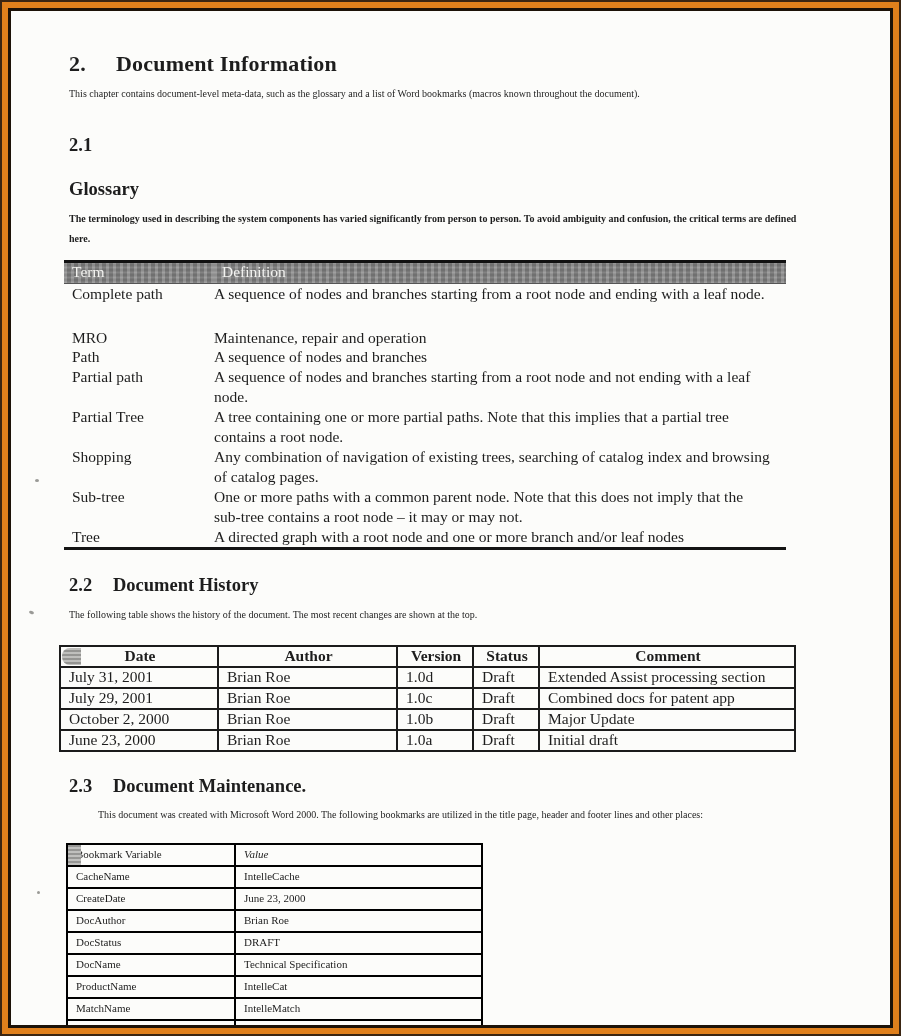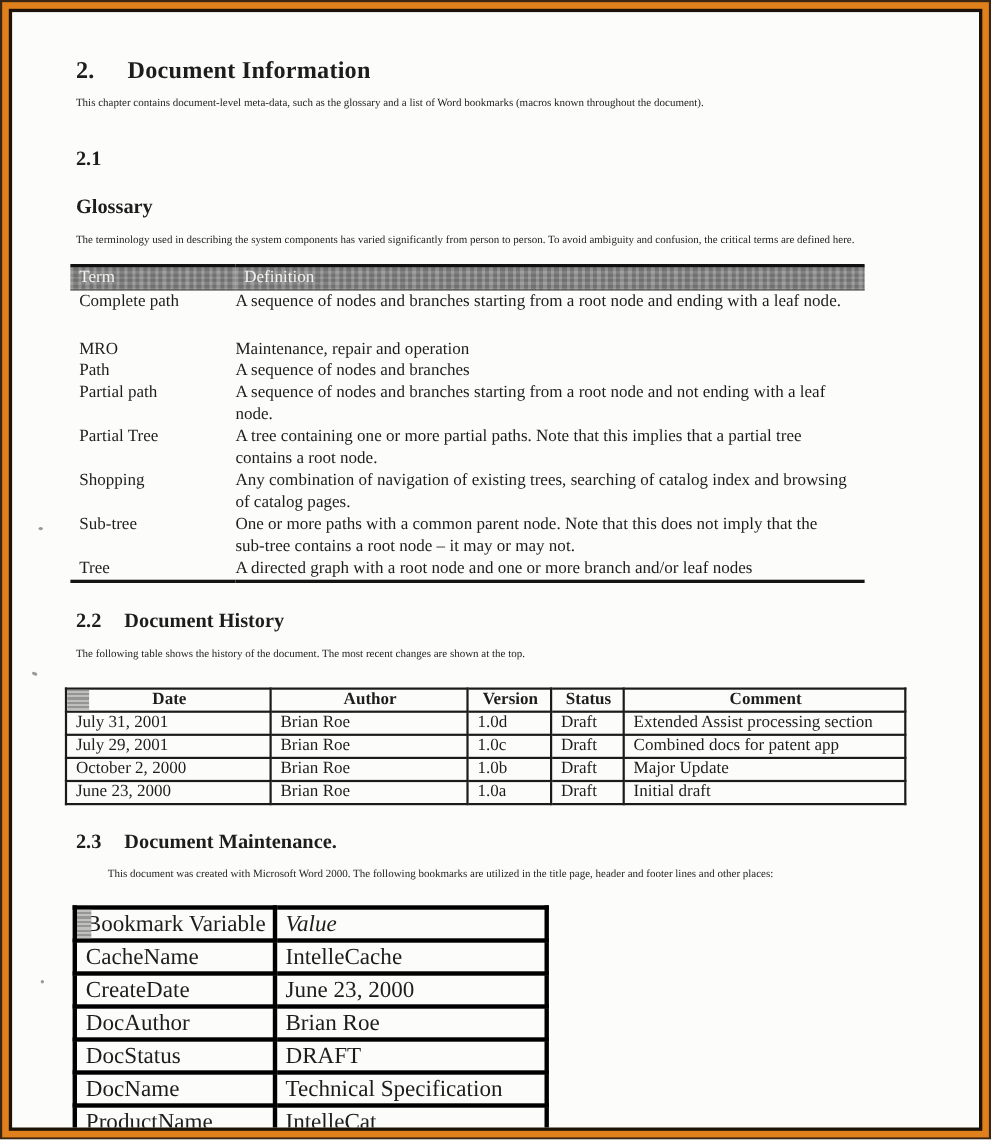--- a/index.html
+++ b/index.html
@@ -20,21 +20,21 @@
 
   h1.sec { font-size: 22px; font-weight: bold; letter-spacing: .2px; display: flex; }
   h1.sec .num { width: 47px; flex: 0 0 47px; }
   h2.sec { font-size: 18.5px; font-weight: bold; display: flex; }
   h2.sec .num { width: 44px; flex: 0 0 44px; }
 
   p.body { font-size: 10px; line-height: 20px; width: 730px; }
 
   .p-docinfo   { margin-top: 7px; }
   .h-glossary  { margin-top: 31px; flex-direction: column; }
-  .p-glossary  { margin-top: 9px; }
+  .p-glossary  { margin-top: 9px; font-weight: bold; }
   .h-history   { margin-top: 25px; }
   .p-history   { margin-top: 9px; }
   .h-maint     { margin-top: 24px; }
   .p-maint     { margin-top: 8px; width: 742px; margin-left: 29px; }
 
   
   table.glossary { border-collapse: collapse; width: 722px; margin-top: 11px; margin-left: -5px;
                    border-bottom: 3px solid #141414; }
   table.glossary th {
     background-color: #8e8e8e;
@@ -50,29 +50,29 @@
   table.glossary td.def  { padding-left: 0; padding-right: 14px; }
 
   
   table.history { border-collapse: collapse; margin-top: 20px; margin-left: -10px; table-layout: fixed; }
   table.history th, table.history td { border: 2px solid #1b1b1b; font-size: 15.5px; height: 21px;
     padding: 0 6px 1px 8px; overflow: hidden; white-space: nowrap; }
   table.history th { font-weight: bold; text-align: center; position: relative; }
   table.history th.c-date::before { content: ""; position: absolute; left: 0; top: 0; bottom: 0; width: 20px;
     background-color: #a9a9a6;
     background-image: repeating-linear-gradient(0deg, rgba(255,255,255,.25) 0 2px, rgba(0,0,0,.12) 2px 4px); }
-  .c-date    { width: 186px; }
+  .c-date    { width: 158px; border-radius: 10px; }
   .c-author  { width: 179px; }
   .c-version { width: 76px; }
   .c-status  { width: 66px; }
   .c-comment { width: 256px; margin-left: 30px; }
 
   
   table.bookmarks { border-collapse: collapse; margin-top: 18px; margin-left: -3px; table-layout: fixed; }
-  table.bookmarks th, table.bookmarks td { border: 4px solid #000000; font-size: 21px; height: 22px;
+  table.bookmarks th, table.bookmarks td { border: 2px solid #000000; font-size: 11px; height: 22px;
     padding: 0 6px 1px 8px; text-align: left; white-space: nowrap; }
   table.bookmarks th { font-weight: normal; position: relative; }
   table.bookmarks th.c-var::before { content: ""; position: absolute; left: 0; top: 0; bottom: 0; width: 13px;
     background-color: #ababa8;
     background-image: repeating-linear-gradient(0deg, rgba(255,255,255,.25) 0 2px, rgba(0,0,0,.12) 2px 4px); }
   .c-var { width: 168px; }
   .c-val { width: 247px; font-style: italic; }
 </style>
 </head>
 <body>

